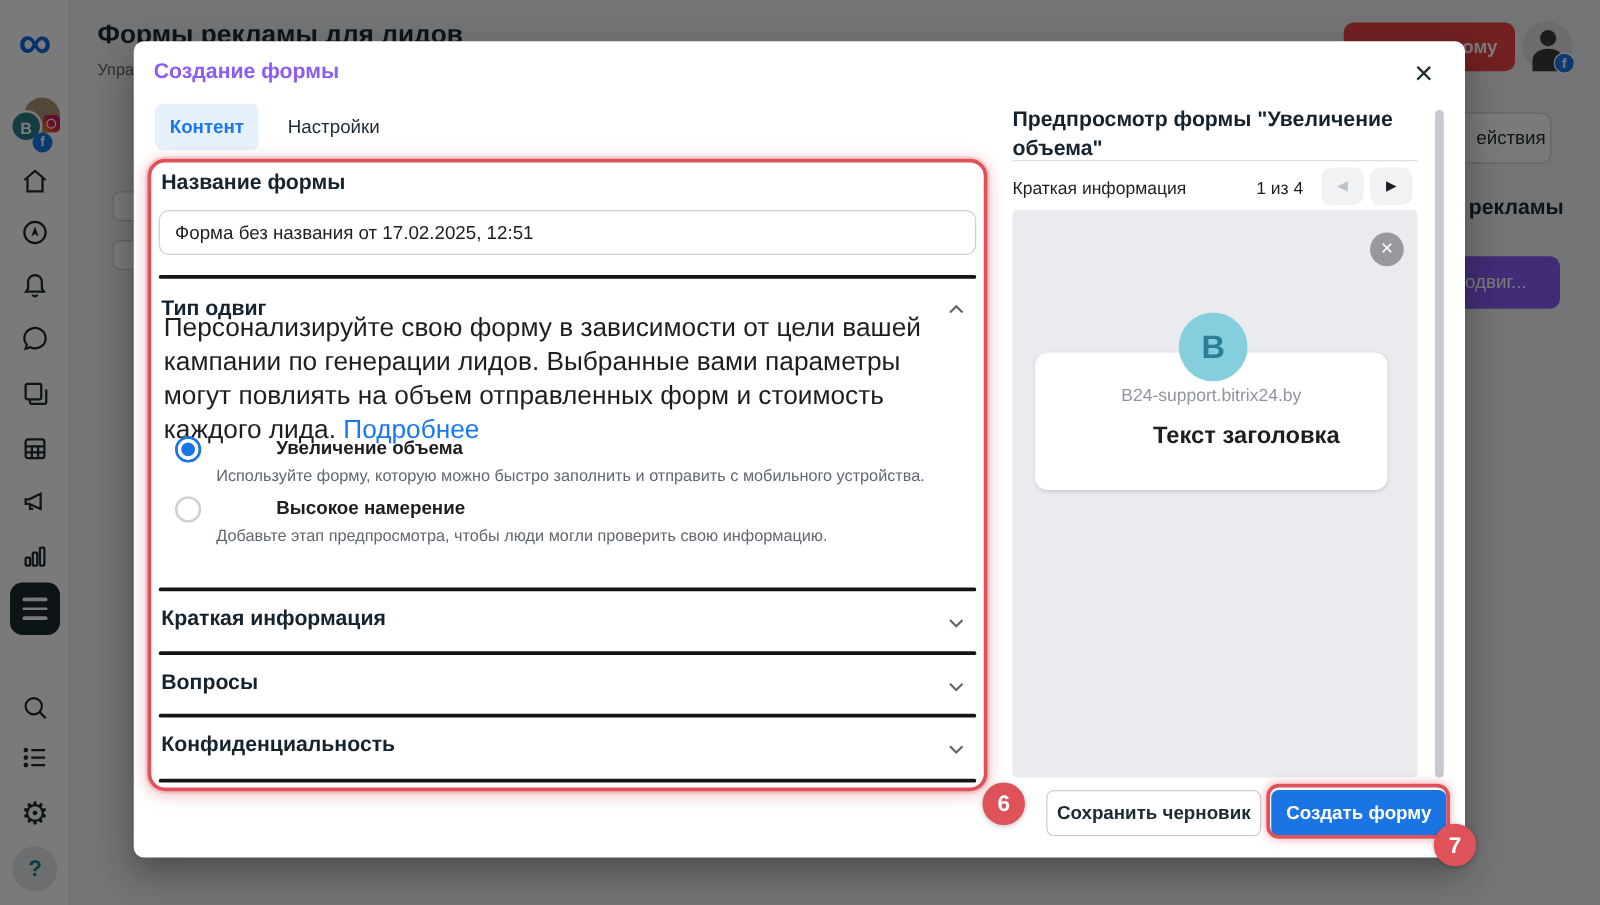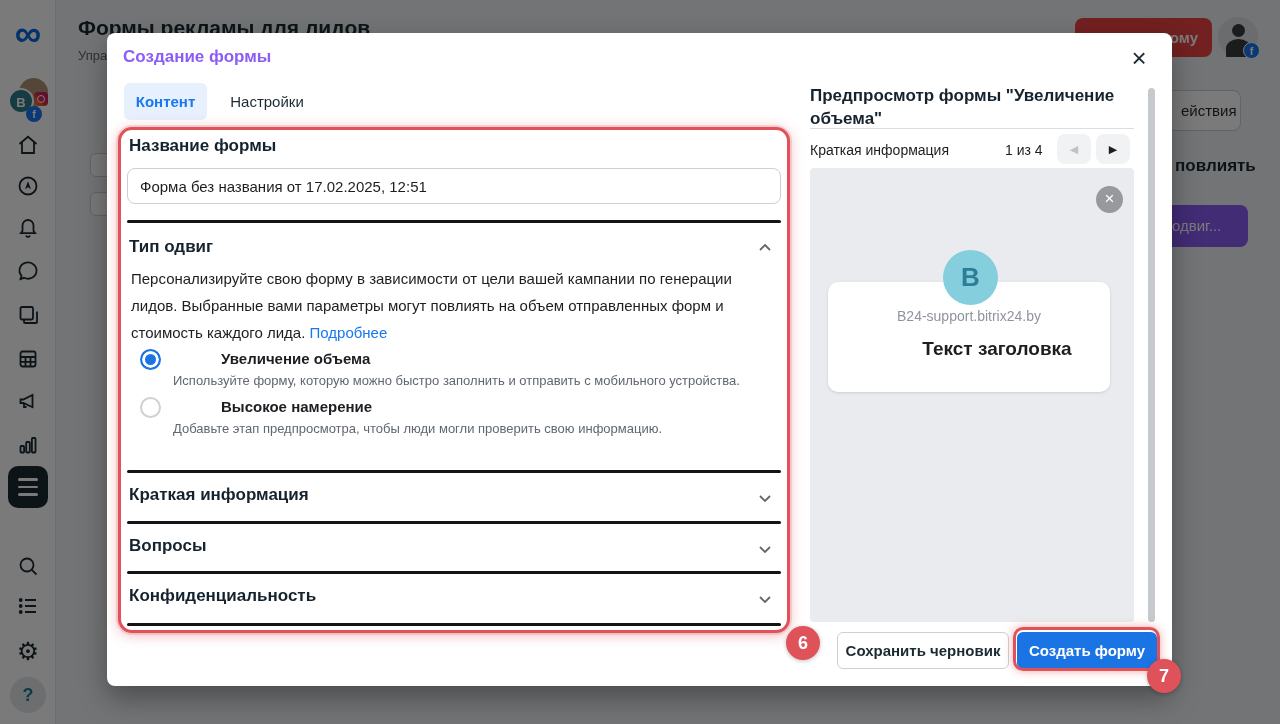--- a/index.html
+++ b/index.html
@@ -50,21 +50,21 @@
   
   #form-box { left:11px; top:94px; width:672px; height:506px; border:3px solid #e0525a; border-radius:14px; box-shadow:0 0 0 2px rgba(224,82,90,0.18), 0 2px 14px rgba(224,82,90,0.40); background:#fff; }
   .h17 { font-size:17px; font-weight:700; color:#15232e; }
   #fld-name-title { left:8px; top:6px; }
   #fld-name-input { left:6px; top:38px; width:654px; height:36px; border:1px solid #ccd0d5; border-radius:8px; font-size:15px; color:#1c1e21; padding:0 12px; font-family:"Liberation Sans", sans-serif; background:#fff; }
   .blk-divider { left:6px; width:654px; height:3px; background:#121416; border-radius:2px; }
   #div1 { top:90px; } #div2 { top:340px; } #div3 { top:391px; } #div4 { top:441px; } #div5 { top:493px; }
   #type-title { left:8px; top:107px; }
   .chev { width:16px; height:16px; }
   #type-chev { right:14px; top:110px; }
-  #type-desc { left:10px; top:135px; width:648px; font-size:15px; color:#1c1e21; line-height:27px; }
+  #type-desc { left:10px; top:119px; width:648px; font-size:21px; color:#1c1e21; line-height:27px; }
   .link { color:#1877f2; cursor:pointer; }
   .radio { left:19px; width:21px; height:21px; border-radius:50%; }
   .radio.sel { border:2px solid #1b74e4; background:#1b74e4; box-shadow:inset 0 0 0 3px #fff; }
   .radio.unsel { border:2px solid #ced0d4; background:#fff; }
   #radio1 { top:219px; } #radio2 { top:267px; }
   .opt-label { left:52px; font-size:15px; font-weight:600; color:#1c1e21;margin-left:48px; }
   .opt-desc { left:52px; font-size:13px; color:#606770; }
   #opt1-label { top:220px; } #opt1-desc { top:243px; }
   #opt2-label { top:268px; } #opt2-desc { top:291px; }
   .sec-title { left:8px; }
@@ -193,21 +193,21 @@
 
   <div id="bg-title" class="abs">Формы рекламы для лидов</div>
   <div id="bg-subtitle" class="abs">Упра</div>
   <div id="bg-top-btn" class="abs">ому</div>
   <div id="bg-avatar" class="abs">
     <span class="head"></span>
     <span class="body"></span>
     <span class="fb">f</span>
   </div>
   <div id="bg-actions-btn" class="abs">ействия</div>
-  <div id="bg-promote-head" class="abs">повлиять</div>
+  <div id="bg-promote-head" class="abs">рекламы</div>
   <div id="bg-promote-btn" class="abs">одвиг...</div>
   <div class="bg-sliver abs" style="top:153px"></div>
   <div class="bg-sliver abs" style="top:192px"></div>
 </div>
 
 <div id="dim"></div>
 
 <div id="modal">
   <div id="modal-title" class="abs">Создание формы</div>
   <div id="modal-close" class="abs">×</div>

